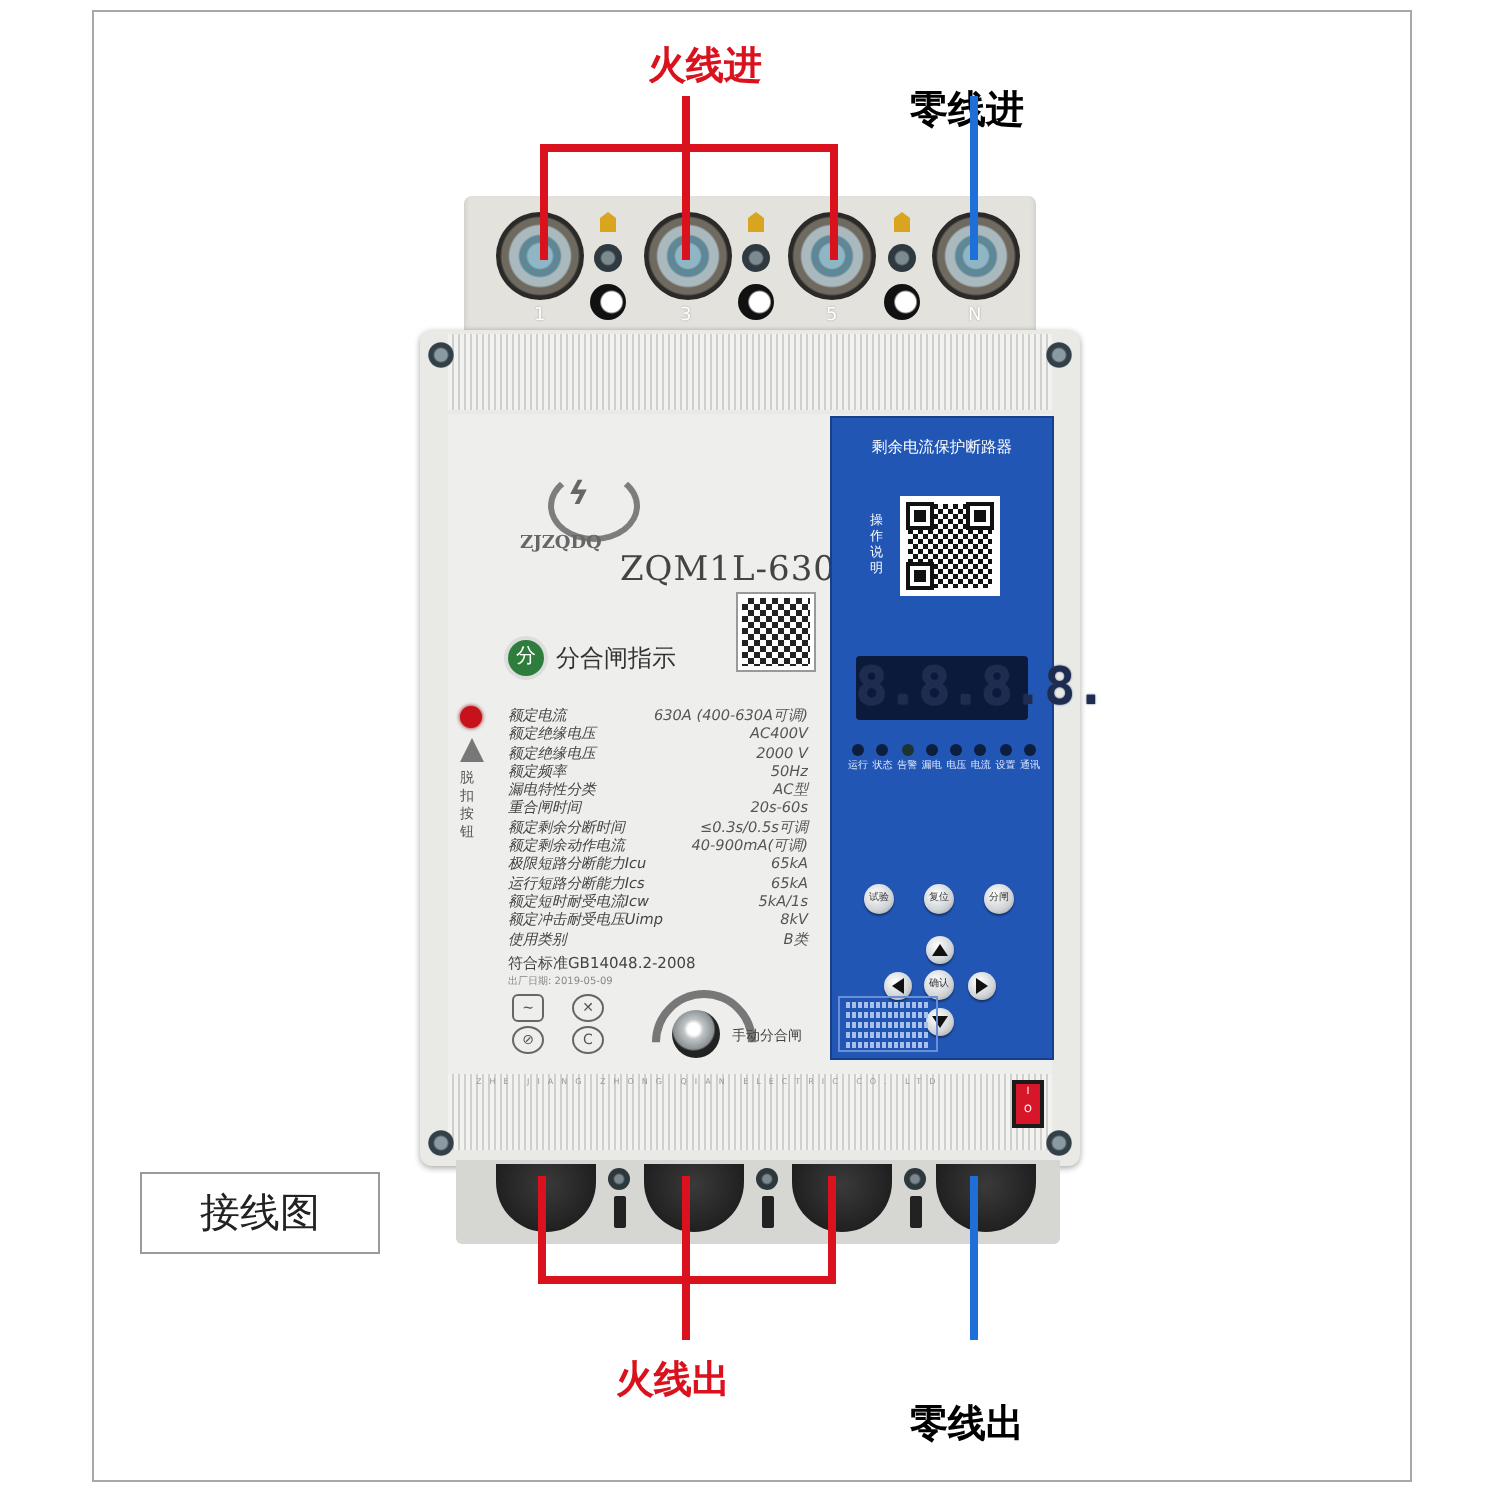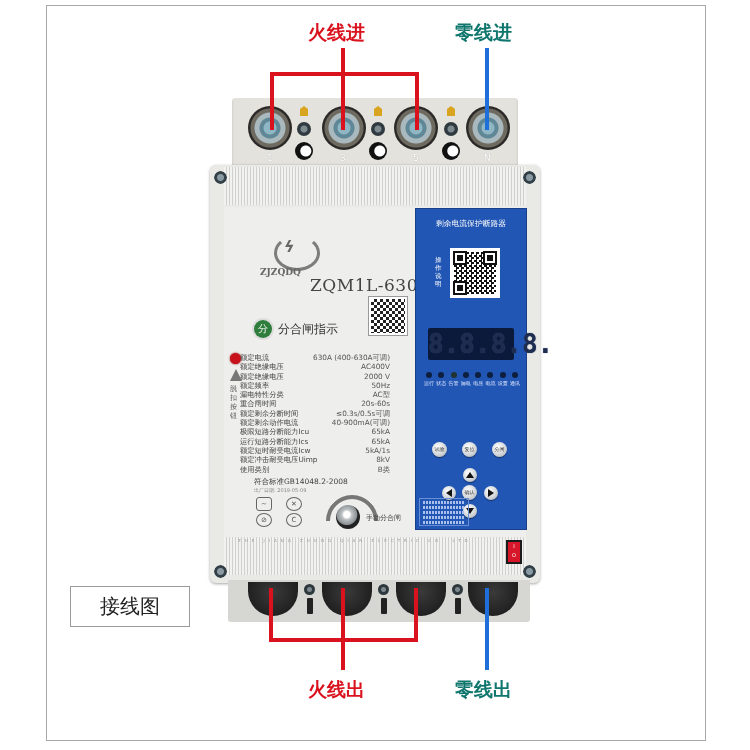--- a/index.html
+++ b/index.html
@@ -1,19 +1,19 @@
 <!DOCTYPE html>
 <html><head>
 <meta charset="utf-8">
 <style>
   html,body{margin:0;padding:0;background:#fff;}
   body{width:750px;height:750px;position:relative;overflow:hidden;font-family:"DejaVu Sans",sans-serif;}
   .frame{position:absolute;left:46px;top:5px;width:660px;height:736px;border:1px solid #a8a8a8;box-sizing:border-box;}
   .caption{position:absolute;font-weight:bold;font-size:19px;letter-spacing:0;}
-  .red{color:#d9121e;} .blue{color:#0f766e;}
+  .red{color:#d9121e;} .blue{color:#000000;margin-top:22px;}
   .wire{position:absolute;}
   .wr{background:#d9121e;} .wb{background:#1e6fd9;}
   
   .tblock-top{position:absolute;left:232px;top:98px;width:286px;height:70px;background:#e4e2dc;border-radius:4px 4px 0 0;box-shadow:inset 0 -2px 3px rgba(0,0,0,.15);}
   .term{position:absolute;width:44px;height:44px;border-radius:50%;background:radial-gradient(circle at 50% 50%,#8fb6c4 0 6px,#5f8796 7px 10px,#a9b9bd 11px 15px,#6f6a60 16px 19px,#2b2a28 20px);}
   .tscrew{position:absolute;width:14px;height:14px;border-radius:50%;background:radial-gradient(circle,#7d8a90 0 3px,#2f3a40 4px 7px);}
   .thole{position:absolute;width:18px;height:18px;border-radius:50%;background:radial-gradient(circle at 60% 50%,#fff 0 5px,#111 6px);}
   .tnum{position:absolute;font-size:9px;color:#fff;text-shadow:0 0 1px #999;}
   .ylw{position:absolute;width:8px;height:10px;background:#d9a520;clip-path:polygon(0 30%,50% 0,100% 30%,100% 100%,0 100%);}
   
@@ -25,21 +25,21 @@
   .logo{position:absolute;left:50px;top:28px;width:40px;height:30px;border:3px solid #7d7d7d;border-radius:50%;border-top-color:transparent;}
   .logo-z{position:absolute;left:60px;top:30px;font-size:16px;color:#666;font-style:italic;font-weight:bold;}
   .brand{position:absolute;left:36px;top:60px;font-size:9px;color:#666;font-weight:bold;font-family:"DejaVu Serif",serif;}
   .model{position:absolute;left:86px;top:68px;font-size:17px;color:#444;font-family:"DejaVu Serif",serif;letter-spacing:.5px;}
   .qr-small{position:absolute;left:145px;top:90px;width:34px;height:34px;background:repeating-conic-gradient(#222 0 25%,#fff 0 50%) 0 0/6px 6px;border:2px solid #fff;outline:1px solid #999;}
   .ind-icon{position:absolute;left:30px;top:113px;width:18px;height:18px;border-radius:50%;background:#2f7d3c;color:#fff;font-size:10px;text-align:center;line-height:18px;box-shadow:0 0 0 2px #ddd;}
   .ind-label{position:absolute;left:54px;top:114px;font-size:12px;color:#333;}
   .led-red{position:absolute;left:6px;top:146px;width:11px;height:11px;border-radius:50%;background:#c8121b;box-shadow:0 0 2px #800;}
   .tri{position:absolute;left:6px;top:162px;width:0;height:0;border-left:6px solid transparent;border-right:6px solid transparent;border-bottom:12px solid #777;}
   .trip-lbl{position:absolute;left:6px;top:178px;width:10px;font-size:7px;line-height:9px;color:#555;}
-  .specs{position:absolute;left:16px;top:146px;width:150px;font-size:7.3px;line-height:9.3px;color:#444;}
+  .specs{position:absolute;left:30px;top:146px;width:150px;font-size:7.3px;line-height:9.3px;color:#444;font-style:italic;}
   .spec-row{display:flex;justify-content:space-between;white-space:nowrap;}
   .spec-row .v{color:#555;}
   .std{position:absolute;left:30px;top:270px;font-size:7.5px;color:#444;}
   .date{position:absolute;left:30px;top:280px;font-size:5px;color:#888;}
   .cert{position:absolute;width:14px;height:12px;border:1px solid #666;border-radius:3px;font-size:7px;color:#555;text-align:center;line-height:12px;}
   .manual-knob{position:absolute;left:112px;top:298px;width:24px;height:24px;border-radius:50%;background:radial-gradient(circle at 45% 40%,#fff 0 3px,#bfc3c5 5px,#8b9194 10px,#222 11px 12px);}
   .arc{position:absolute;left:102px;top:288px;width:44px;height:44px;border-radius:50%;border:4px solid #777;border-bottom-color:transparent;border-left-color:transparent;transform:rotate(-45deg);}
   .manual-lbl{position:absolute;left:142px;top:306px;font-size:7px;color:#444;}
   .company{position:absolute;left:12px;top:318px;font-size:10.5px;letter-spacing:9px;color:#555;font-weight:bold;white-space:nowrap;}
   .company-en{position:absolute;left:14px;top:331px;font-size:4px;letter-spacing:4px;color:#999;}
@@ -66,21 +66,21 @@
   .bhole{position:absolute;top:2px;width:50px;height:34px;border-radius:0 0 25px 25px;background:radial-gradient(ellipse at 50% 30%,#3a3a3a,#151515);}
   .bscrew{position:absolute;top:4px;width:11px;height:11px;border-radius:50%;background:radial-gradient(circle,#7c888d 0 2px,#2d383d 3px 5px);}
   .bslot{position:absolute;top:18px;width:6px;height:16px;background:#222;border-radius:1px;}
   .label-box{position:absolute;left:70px;top:586px;width:120px;height:41px;border:1px solid #9a9a9a;box-sizing:border-box;text-align:center;line-height:39px;font-size:20px;color:#222;}
 </style>
 </head>
 <body>
 
 <div class="frame"></div>
 
-<div class="caption red" style="left:308px;top:20px;font-family:Liberation Mono, monospace;">火线进</div>
+<div class="caption red" style="left:324px;top:20px;font-family:Liberation Mono, monospace;">火线进</div>
 <div class="caption blue" style="left:455px;top:20px;">零线进</div>
 
 <div class="wire wr" style="left:341px;top:48px;width:4px;height:27px;"></div>
 <div class="wire wr" style="left:270px;top:72px;width:149px;height:4px;"></div>
 <div class="wire wr" style="left:270px;top:72px;width:4px;height:58px;z-index:3;"></div>
 <div class="wire wr" style="left:341px;top:72px;width:4px;height:58px;z-index:3;"></div>
 <div class="wire wr" style="left:415px;top:72px;width:4px;height:58px;z-index:3;"></div>
 <div class="wire wb" style="left:485px;top:48px;width:4px;height:82px;z-index:3;"></div>
 
 <div class="tblock-top">

